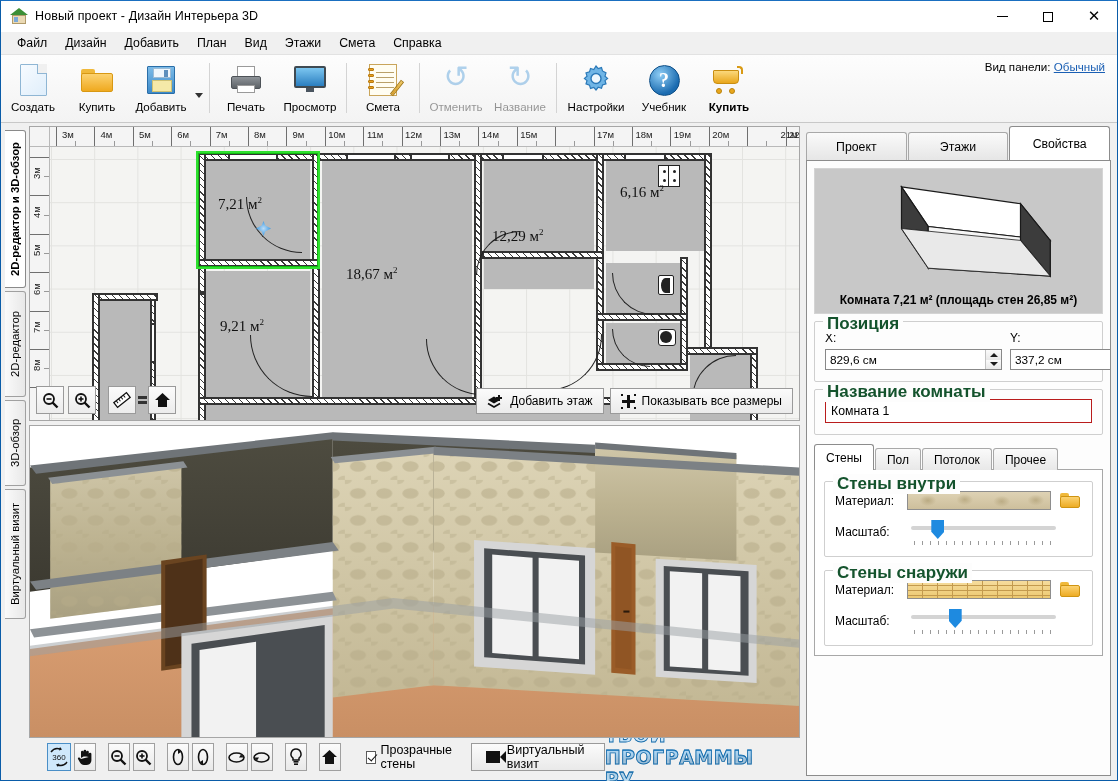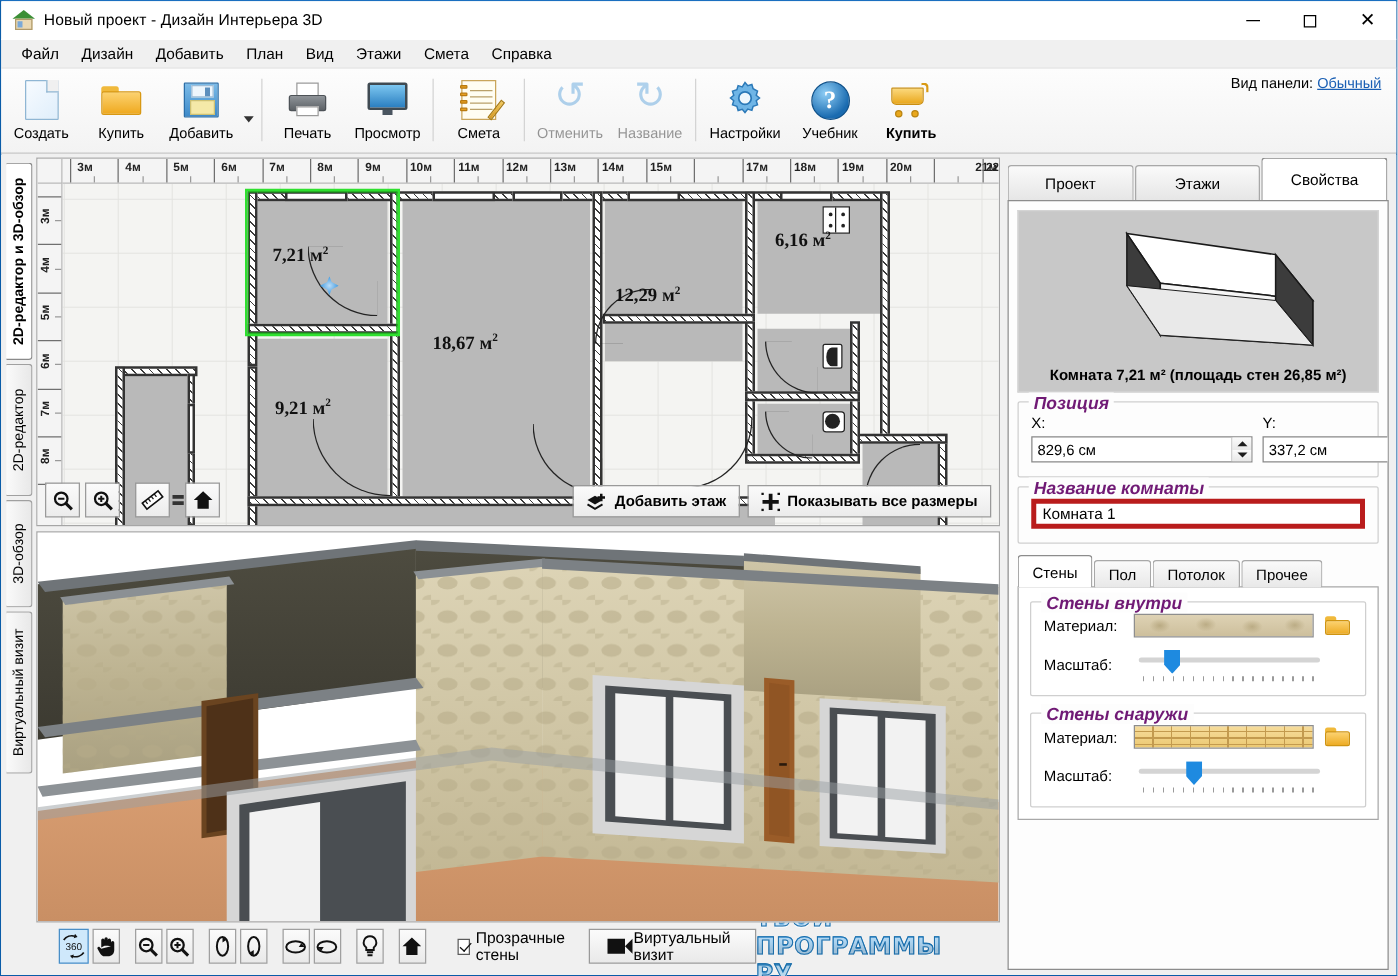--- a/index.html
+++ b/index.html
@@ -146,21 +146,21 @@
   }
   .vtab.active { background: #ffffff; font-weight: bold; border-color: #8a8a8a; }
 
   
   .editor {
     flex: 1; display: flex; flex-direction: column;
     margin: 2px 4px 4px 0; position: relative; min-width: 0;
   }
   .plan-wrap {
     position: relative; height: 295px;
-    border: 1px solid #a6a6a6; background: #fff; overflow: hidden; font-weight: bold;
+    border: 1px solid #a6a6a6; background: #fff; overflow: hidden;
   }
   .ruler-corner { position:absolute; left:0; top:0; width:20px; height:20px; background:#f4f4f4; border-right:1px solid #b9b9b9; border-bottom:1px solid #b9b9b9; z-index:6;}
   .ruler-h {
     position: absolute; left: 20px; right: 0; top: 0; height: 20px;
     background: #f4f4f4; border-bottom: 1px solid #b9b9b9; z-index: 5; overflow: hidden;
   }
   .ruler-v {
     position: absolute; left: 0; top: 20px; bottom: 0; width: 20px;
     background: #f4f4f4; border-right: 1px solid #b9b9b9; z-index: 5; overflow: hidden;
   }
@@ -286,39 +286,39 @@
     height: 120px; background: #c8c8c8; position: relative; overflow: hidden;
     border: 1px solid #d4d4d4; border-bottom: none;
   }
   .room-caption {
     background: #c8c8c8; text-align: center; font-size: 12px; font-weight: bold;
     padding: 5px 0 6px; border: 1px solid #d4d4d4; border-top: none;
   }
   .gbox { border: 1px solid #cfcfcf; border-radius: 2px; padding: 9px 10px 11px; position: relative; }
   .gtitle {
     position: absolute; top: -8px; left: 8px; background: #fdfdfd; padding: 0 4px;
-    font-size: 14px; font-weight: bold; color: #701a75; font-style: italic;
+    font-size: 17px; font-weight: bold; color: #14532d;
   }
   .pos-row { display: flex; gap: 8px; }
   .pos-col { flex: 1; }
   .pos-lab { font-size: 12px; margin-bottom: 4px; }
   .spin { display: flex; border: 1px solid #888; background: #fff; height: 21px; align-items: stretch; }
   .spin input {
     flex: 1; border: none; outline: none; font-size: 11.8px; padding-left: 4px; min-width: 0;
     font-family: "Liberation Sans", sans-serif; background: transparent;
   }
   .spin-btns { width: 16px; display: flex; flex-direction: column; border-left: 1px solid #c3c3c3; }
   .spin-b {
     flex: 1; display: flex; align-items: center; justify-content: center;
     background: linear-gradient(#fbfbfb,#e8e8e8); cursor: default;
   }
   .sp-up { width:0;height:0;border-left:4px solid transparent;border-right:4px solid transparent;border-bottom:4px solid #1c1c1c;}
   .sp-dn { width:0;height:0;border-left:4px solid transparent;border-right:4px solid transparent;border-top:4px solid #1c1c1c;}
   .name-input {
-    width: 100%; height: 24px; border: 4px solid #b91c1c; background: #fff;
+    width: 100%; height: 24px; border: 1px solid #b91c1c; background: #fff;
     font-size: 12.3px; padding-left: 5px; outline: none;
     font-family: "Liberation Sans", sans-serif;
   }
   .stabs { display: flex; align-items: flex-end; height: 26px; margin-top: 2px; }
   .stab {
     height: 22px; padding: 0 11px; display: flex; align-items: center;
     font-size: 12px; border: 1px solid #a8a8a8; border-bottom: none;
     background: linear-gradient(#fafafa,#e8e8e8); border-radius: 3px 3px 0 0;
     margin-right: 1px; cursor: default;
   }

